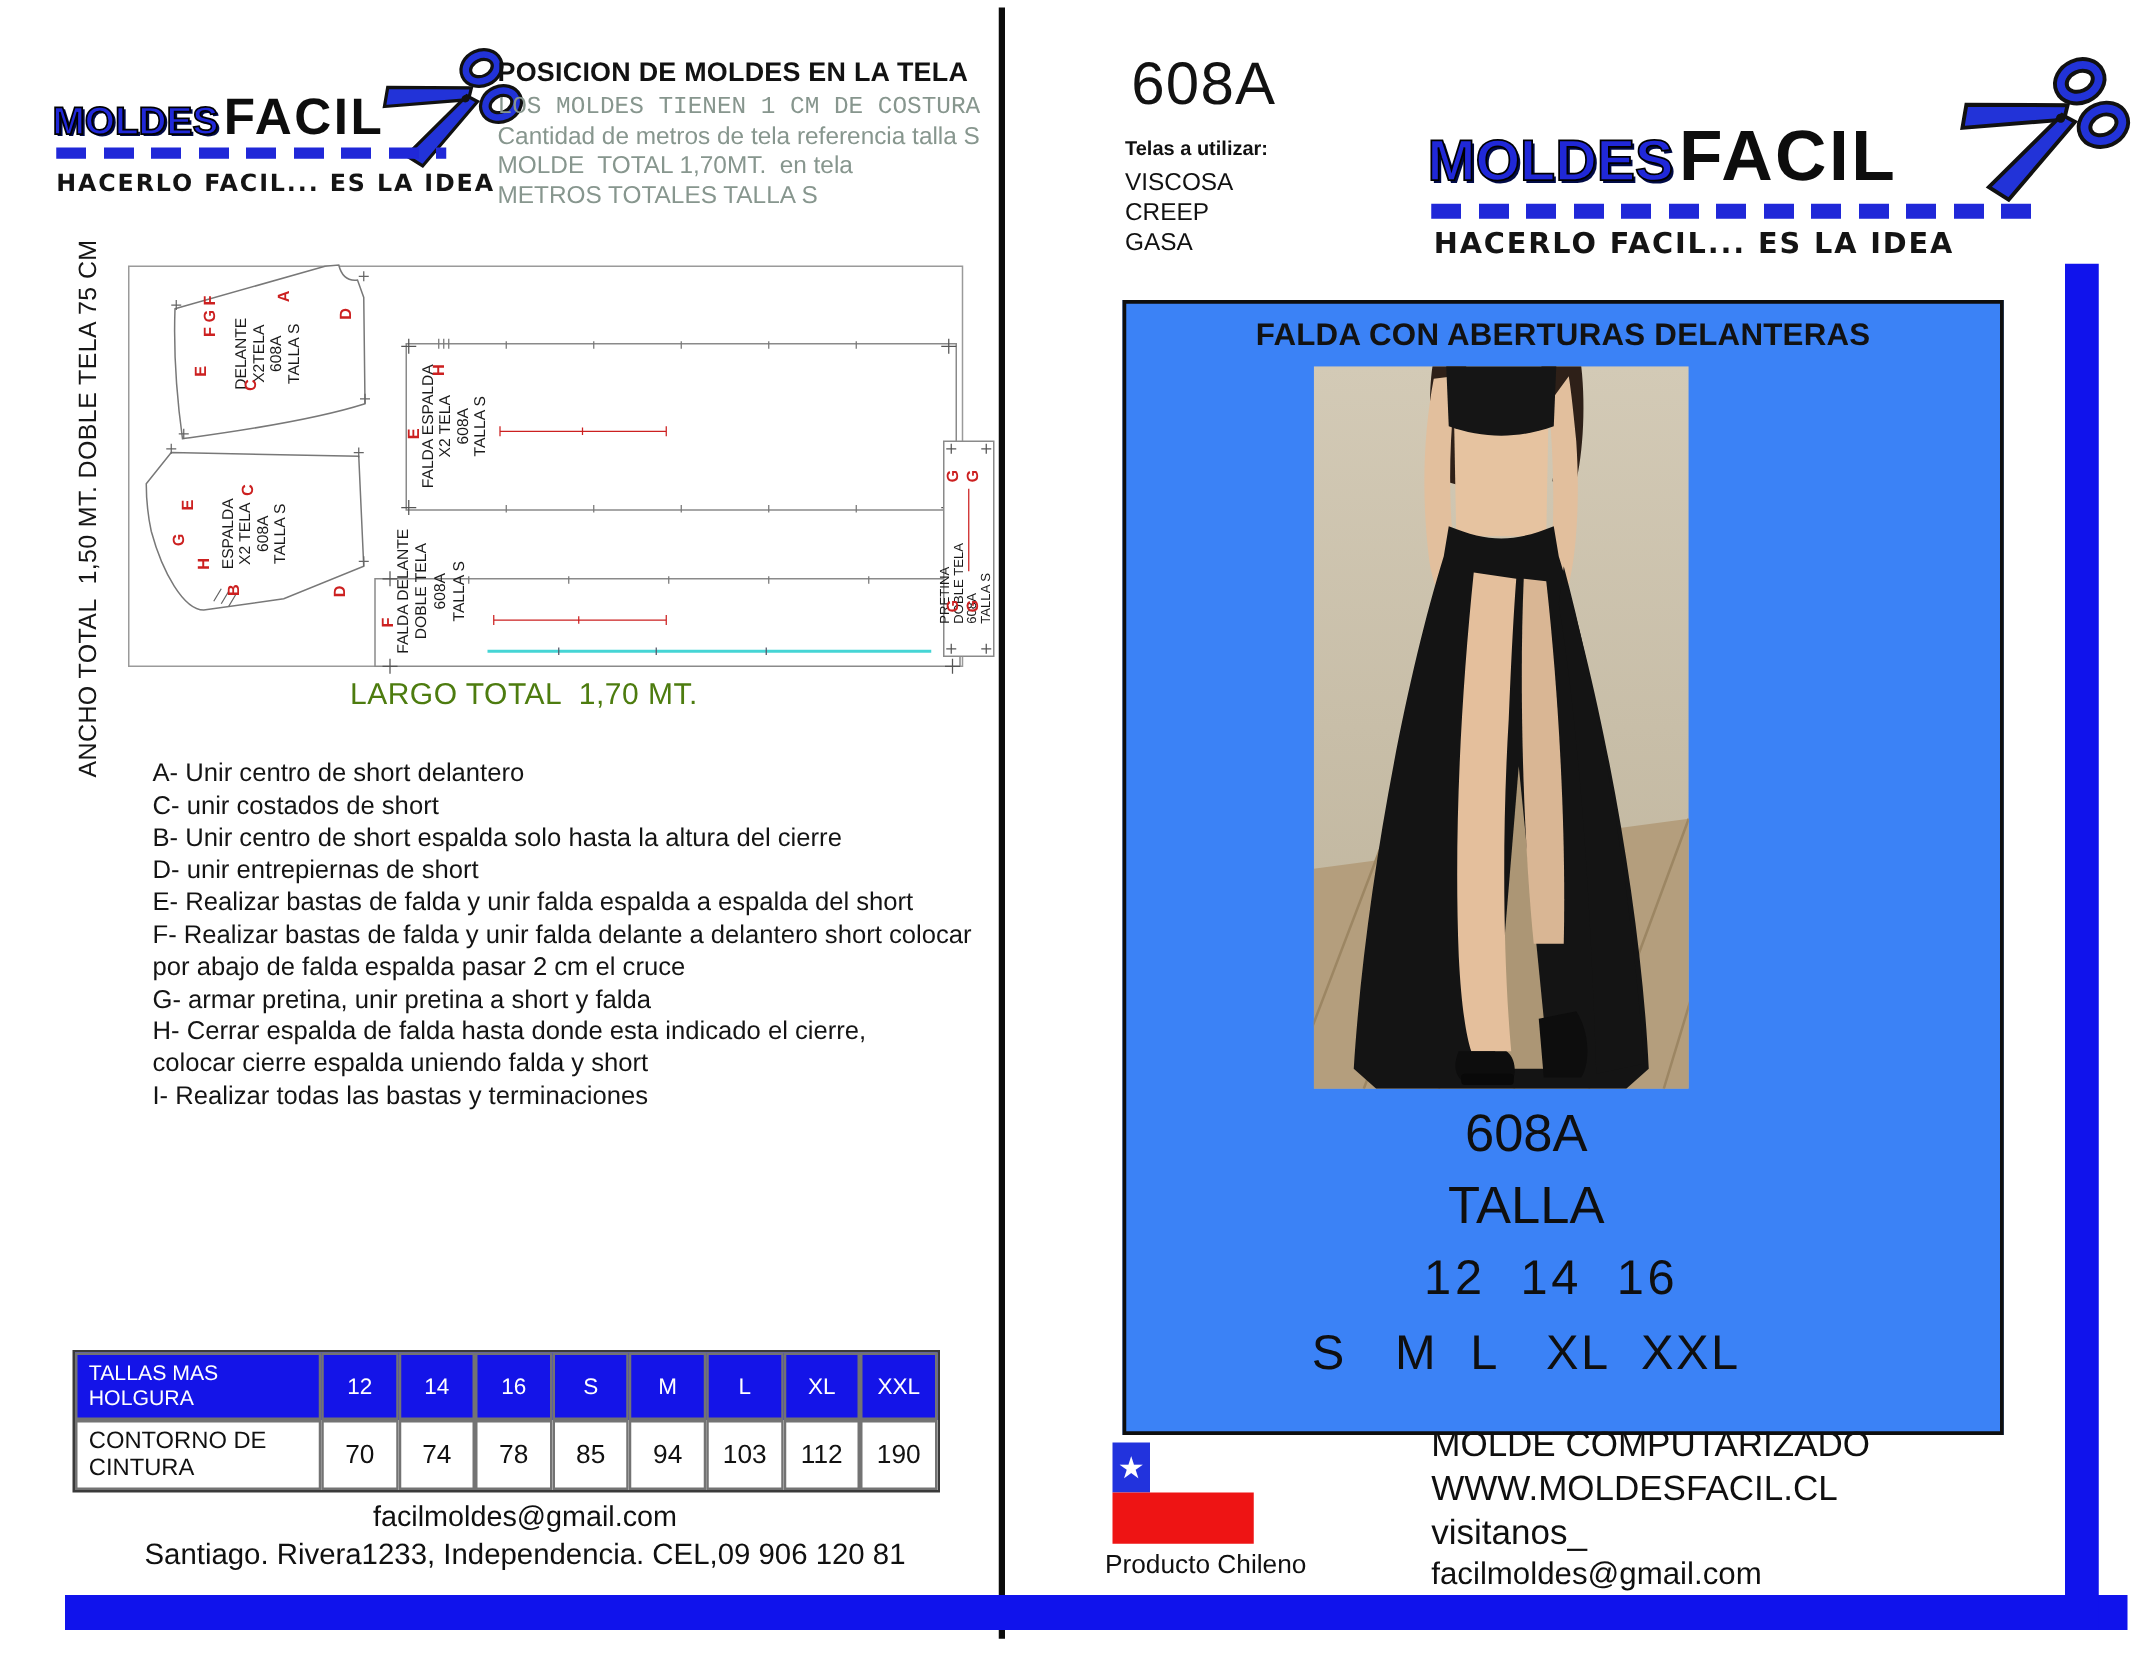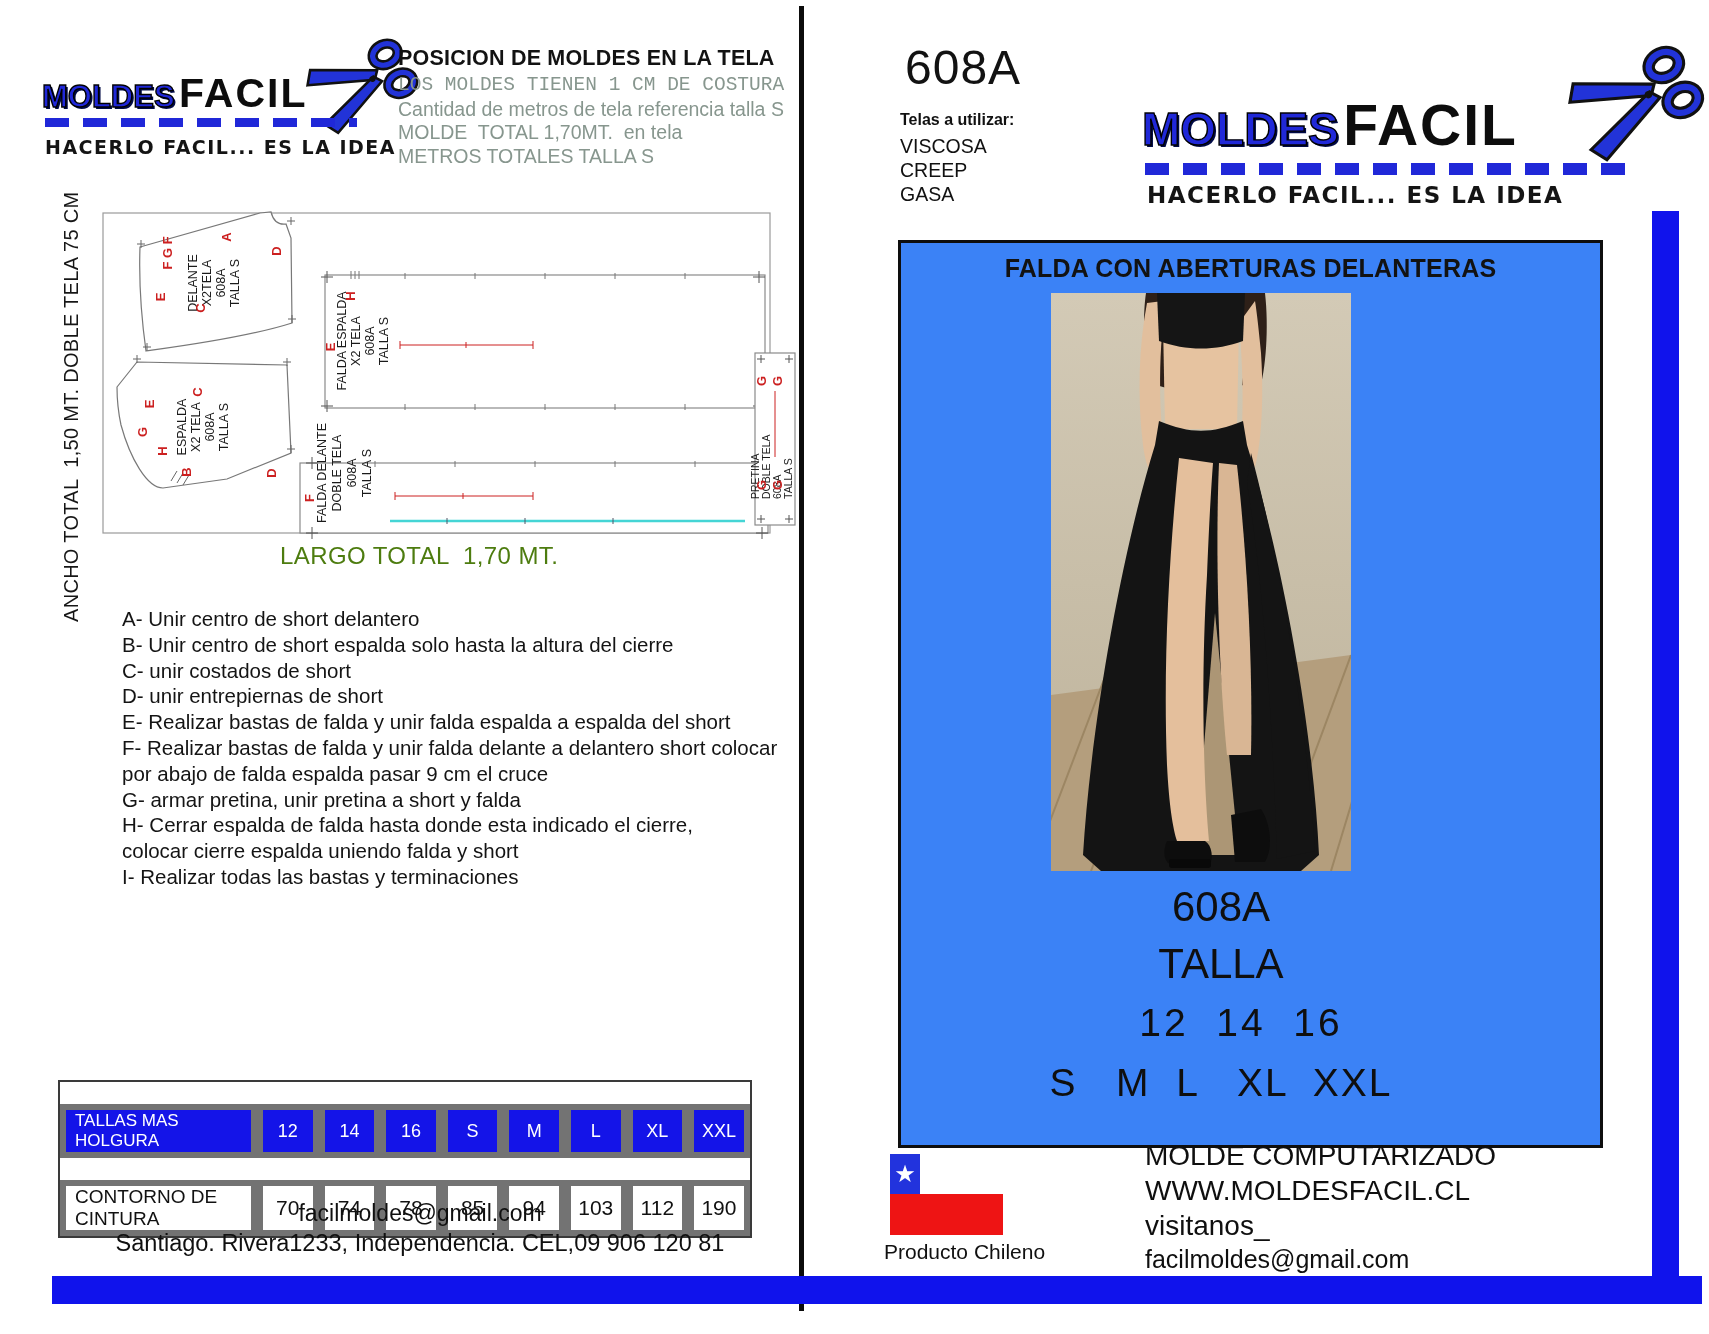--- a/index.html
+++ b/index.html
@@ -42,21 +42,21 @@
   .side-label{left:60px;top:622px;width:446px;font-size:20px;color:#161616;transform-origin:0 0;transform:rotate(-90deg);letter-spacing:.3px;white-space:pre;}
 
   .diagram{left:55px;top:195px;}
   .largo-label{left:280px;top:542px;font-size:24px;color:#4d7c0f;letter-spacing:.4px;white-space:pre;}
 
   .instructions{left:122px;top:606px;width:680px;font-size:20.5px;line-height:25.8px;color:#141414;}
 
   
   .size-table{left:58px;top:1080px;width:694px;border:2px solid #3a3a3a;}
   .trow{display:flex;}
-  .tcell{border:6px solid #737373;display:flex;align-items:center;justify-content:center;margin-top:22px;}
+  .tcell{border:2px solid #737373;display:flex;align-items:center;justify-content:center;}
   .th .tcell{background:var(--tblue);color:#fff;height:54px;font-size:18px;}
   .td .tcell{background:#fff;color:#111;height:56px;font-size:21px;}
   .tcell.first{width:197px;justify-content:flex-start;padding-left:9px;}
   .th .tcell.first{font-size:17px;}
   .td .tcell.first{font-size:19px;}
   .tcell.num{width:61.6px;}
 
   .contact-email{left:60px;top:1200px;width:720px;text-align:center;font-size:23px;color:#101010;}
   .contact-address{left:60px;top:1230px;width:720px;text-align:center;font-size:23.5px;color:#101010;}
 
@@ -220,26 +220,26 @@
       <text class="mk" transform="rotate(-90 727 186)" x="727" y="186" text-anchor="middle">G</text>
       <text class="mk" transform="rotate(-90 711 290)" x="711" y="290" text-anchor="middle">G</text>
       <text class="mk" transform="rotate(-90 727 290)" x="727" y="290" text-anchor="middle">G</text>
     </g>
   </svg>
 
   <div class="abs largo-label">LARGO TOTAL  1,70 MT.</div>
 
   <div class="abs instructions">
     <div>A- Unir centro de short delantero</div>
+    <div>C- unir costados de short</div>
     <div>B- Unir centro de short espalda solo hasta la altura del cierre</div>
-    <div>C- unir costados de short</div>
     <div>D- unir entrepiernas de short</div>
     <div>E- Realizar bastas de falda y unir falda espalda a espalda del short</div>
     <div>F- Realizar bastas de falda y unir falda delante a delantero short colocar</div>
-    <div>por abajo de falda espalda pasar 9 cm el cruce</div>
+    <div>por abajo de falda espalda pasar 2 cm el cruce</div>
     <div>G- armar pretina, unir pretina a short y falda</div>
     <div>H- Cerrar espalda de falda hasta donde esta indicado el cierre,</div>
     <div>colocar cierre espalda uniendo falda y short</div>
     <div>I- Realizar todas las bastas y terminaciones</div>
   </div>
 
   <div class="abs size-table">
     <div class="trow th">
       <div class="tcell first">TALLAS MAS HOLGURA</div>
       <div class="tcell num">12</div>

